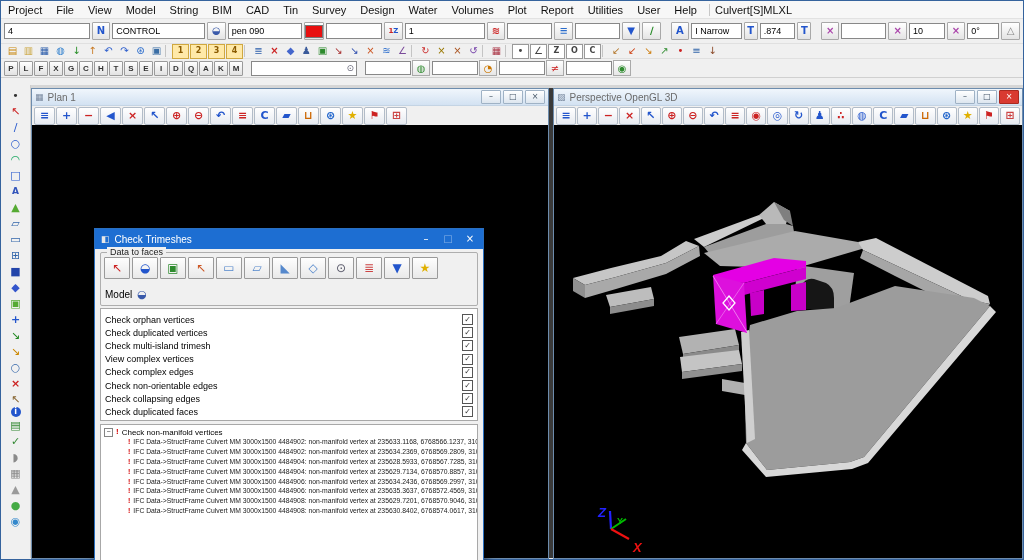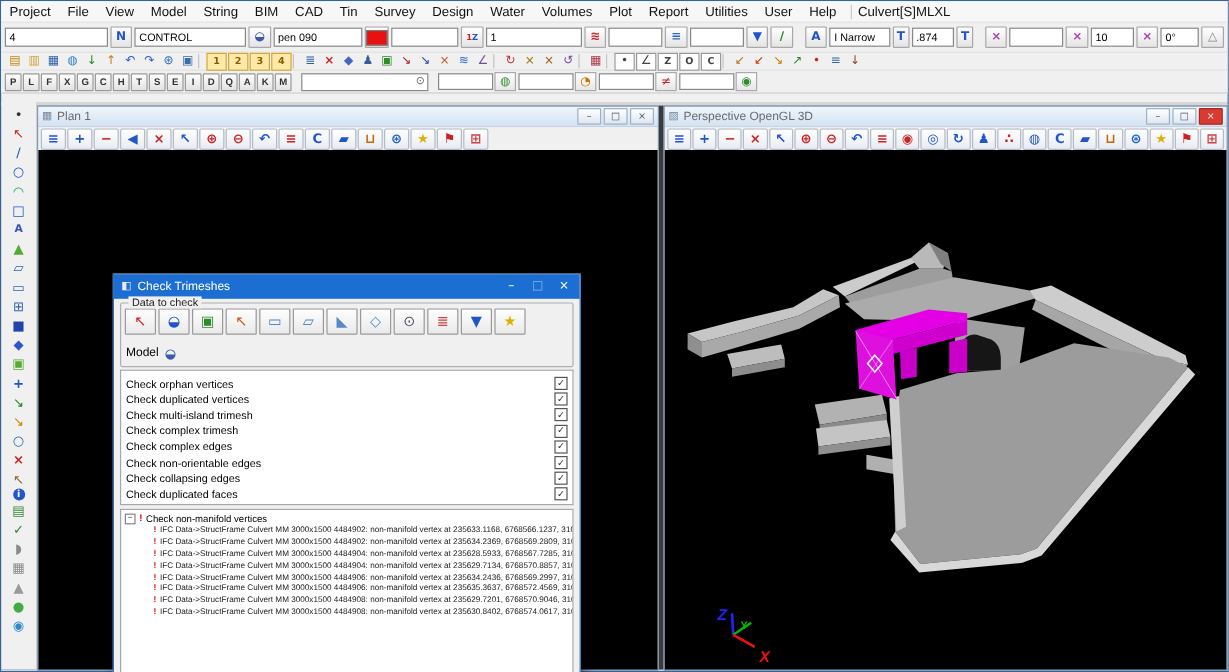--- a/index.html
+++ b/index.html
@@ -380,21 +380,21 @@
         <span style="color:#e8e8e8;font-family:'DejaVu Sans',sans-serif;font-size:9px" data-name="dialog-icon">◧</span>
         <span data-name="dialog-title">Check Trimeshes</span>
         <span class="dtbtns">
           <span class="dtb-win" data-name="minimize-button">–</span>
           <span class="dtb-win dim" data-name="maximize-button">□</span>
           <span class="dtb-win" data-name="close-button">×</span>
         </span>
       </div>
 
       <div class="group" data-name="data-to-check-group">
-        <span class="group-label" data-name="group-label">Data to check</span>
+        <span class="group-label" data-name="group-label">Data to faces</span>
         <div class="dtool" data-name="data-source-toolbar">
 
         <span class="dtb" data-name="pick-trimesh-icon" style="color:#cc2222">↖</span>
             <span class="dtb" data-name="model-icon" style="color:#2255cc">◒</span>
             <span class="dtb" data-name="image-icon" style="color:#2e8b2e">▣</span>
             <span class="dtb" data-name="pick-many-icon" style="color:#cc5522">↖</span>
             <span class="dtb" data-name="face-icon" style="color:#5588cc">▭</span>
             <span class="dtb" data-name="poly-face-icon" style="color:#5588cc">▱</span>
             <span class="dtb" data-name="tri-face-icon" style="color:#5588cc">◣</span>
             <span class="dtb" data-name="quad-face-icon" style="color:#5588cc">◇</span>
@@ -420,21 +420,21 @@
             <span data-name="check-label">Check duplicated vertices</span>
             <span class="chk-box" data-name="checkbox-checked">✓</span>
           </div>
 
           <div class="chk-row" data-name="check-row">
             <span data-name="check-label">Check multi-island trimesh</span>
             <span class="chk-box" data-name="checkbox-checked">✓</span>
           </div>
 
           <div class="chk-row" data-name="check-row">
-            <span data-name="check-label">Check complex trimesh</span>
+            <span data-name="check-label">View complex vertices</span>
             <span class="chk-box" data-name="checkbox-checked">✓</span>
           </div>
 
           <div class="chk-row" data-name="check-row">
             <span data-name="check-label">Check complex edges</span>
             <span class="chk-box" data-name="checkbox-checked">✓</span>
           </div>
 
           <div class="chk-row" data-name="check-row">
             <span data-name="check-label">Check non-orientable edges</span>

